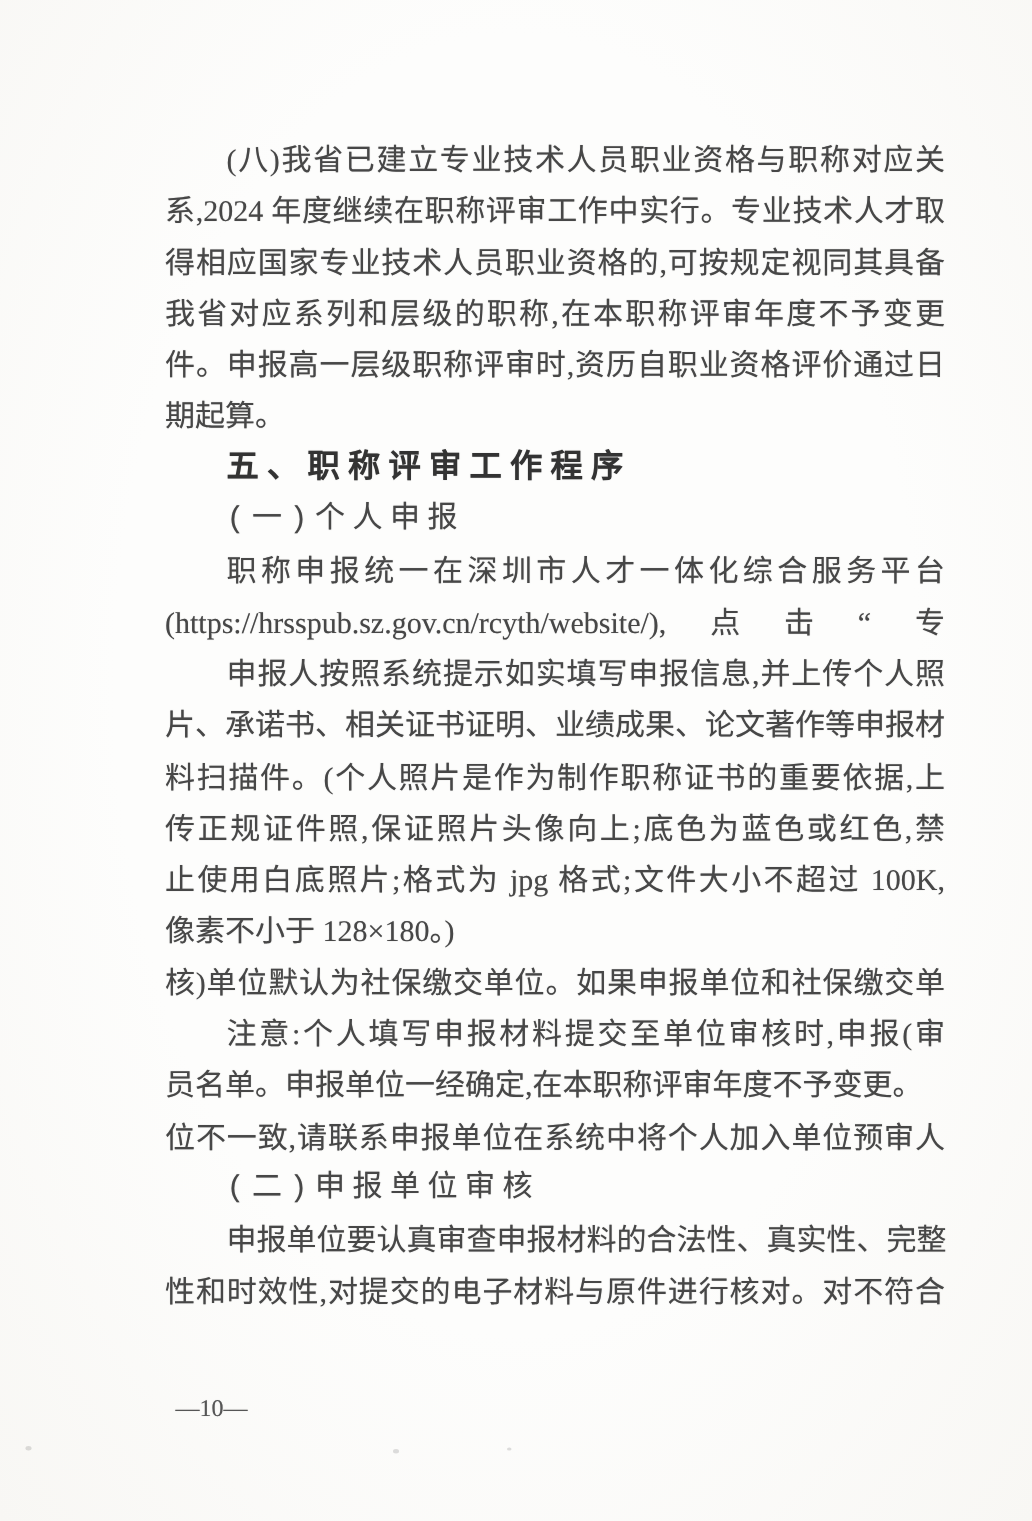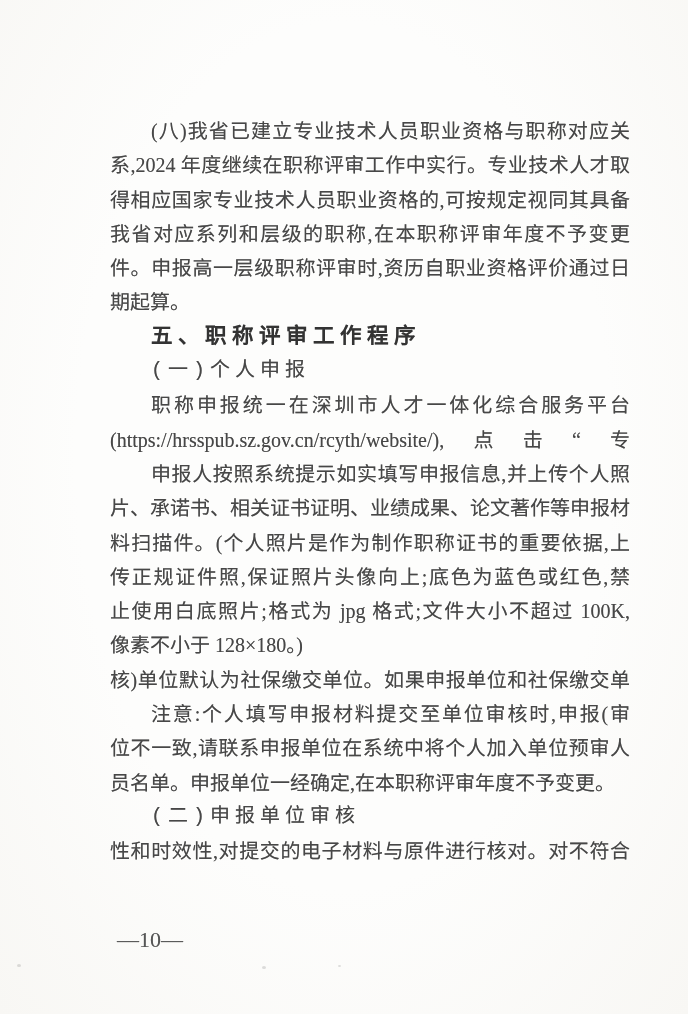--- a/index.html
+++ b/index.html
@@ -15,21 +15,20 @@
     background: radial-gradient(ellipse at 50% 45%, #fdfdfc 55%, #f8f7f4 100%);
     font-family: "Liberation Serif", "DejaVu Serif", serif;
     color: #474747;
   }
   .text-block {
     position: absolute;
     left: 110px;
     top: 90px;
     width: 520px;
     text-shadow: 0 0 0.6px rgba(95,95,95,0.55);
-    margin-top: 24px;
   }
   .line {
     height: 34.3px;
     line-height: 34.3px;
     font-size: 20px;
     text-align: justify;
     text-align-last: justify;
     white-space: nowrap;
   }
   .line.last {
@@ -54,21 +53,21 @@
     line-height: 34.3px;
     font-size: 20px;
     text-indent: 41px;
     letter-spacing: 5px;
     font-family: Liberation Mono, monospace;
   }
   .page-number {
     position: absolute;
     left: 117px;
     top: 928px;
-    font-size: 22px;
+    font-size: 16px;
     line-height: 24px;
     color: #565656;
     text-shadow: 0 0 0.5px rgba(95,95,95,0.5);
   }
   .speck {
     position: absolute;
     background: rgba(80,80,80,0.18);
     border-radius: 50%;
   }
   .speck.s1 { left: 17px;  top: 964px; width: 4px; height: 3px; }
@@ -91,22 +90,23 @@
       <div class="line indent">职称申报统一在深圳市人才一体化综合服务平台</div>
       <div class="line">(https://hrsspub.sz.gov.cn/rcyth/website/),点击“专</div>
       <div class="line indent">申报人按照系统提示如实填写申报信息,并上传个人照</div>
       <div class="line">片、承诺书、相关证书证明、业绩成果、论文著作等申报材</div>
       <div class="line">料扫描件。(个人照片是作为制作职称证书的重要依据,上</div>
       <div class="line">传正规证件照,保证照片头像向上;底色为蓝色或红色,禁</div>
       <div class="line">止使用白底照片;格式为 jpg 格式;文件大小不超过 100K,</div>
       <div class="line last">像素不小于 128×180。)</div>
       <div class="line">核)单位默认为社保缴交单位。如果申报单位和社保缴交单</div>
       <div class="line indent">注意:个人填写申报材料提交至单位审核时,申报(审</div>
+      <div class="line last">员名单。申报单位一经确定,在本职称评审年度不予变更。</div>
       <div class="line">位不一致,请联系申报单位在系统中将个人加入单位预审人</div>
-      <div class="line last">员名单。申报单位一经确定,在本职称评审年度不予变更。</div>
       <div class="subheading">(二)申报单位审核</div>
+      <div class="line indent">申报单位要认真审查申报材料的合法性、真实性、完整</div>
       <div class="line">性和时效性,对提交的电子材料与原件进行核对。对不符合</div>
     </div>
   <div class="page-number">—10—</div>
   <div class="speck s1"></div>
   <div class="speck s2"></div>
   <div class="speck s3"></div>
 </div>
 
 </body></html>

